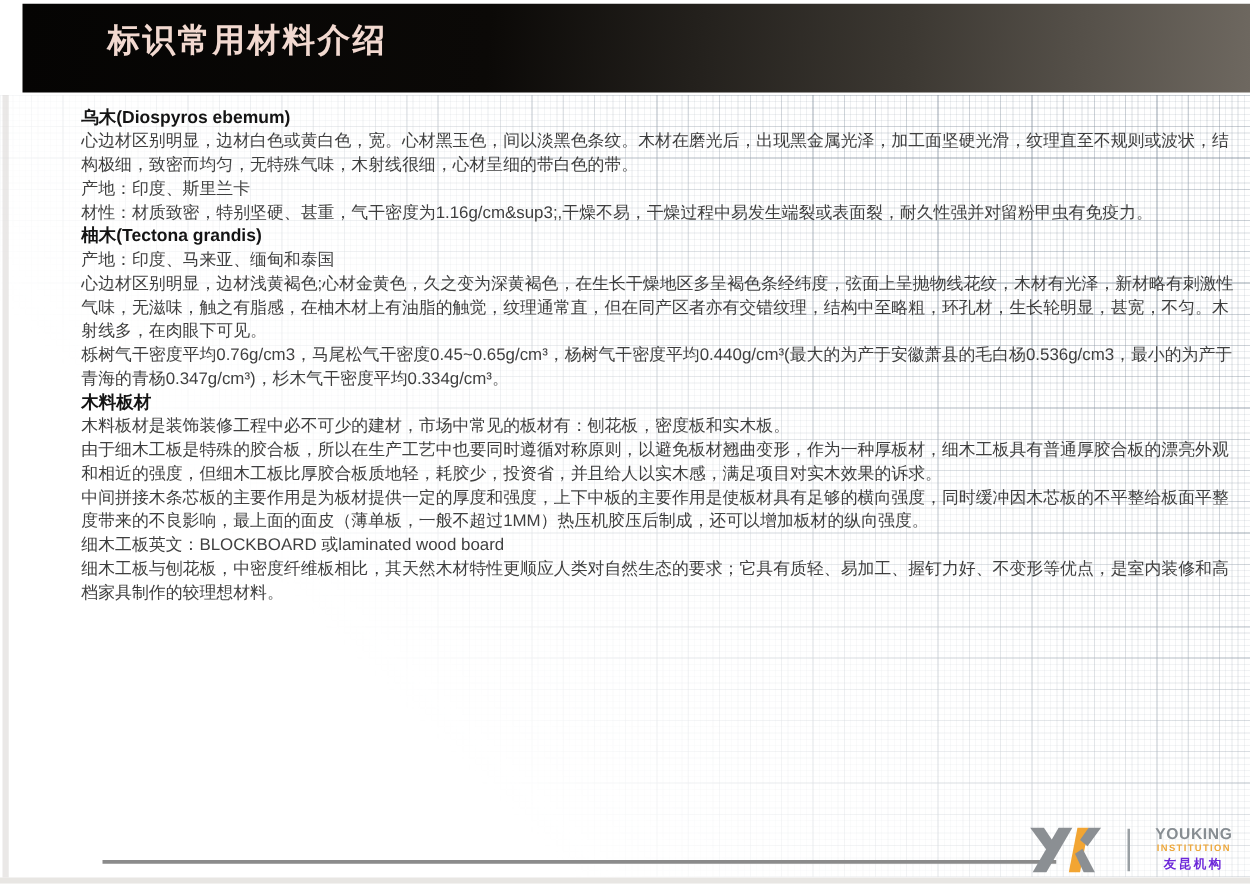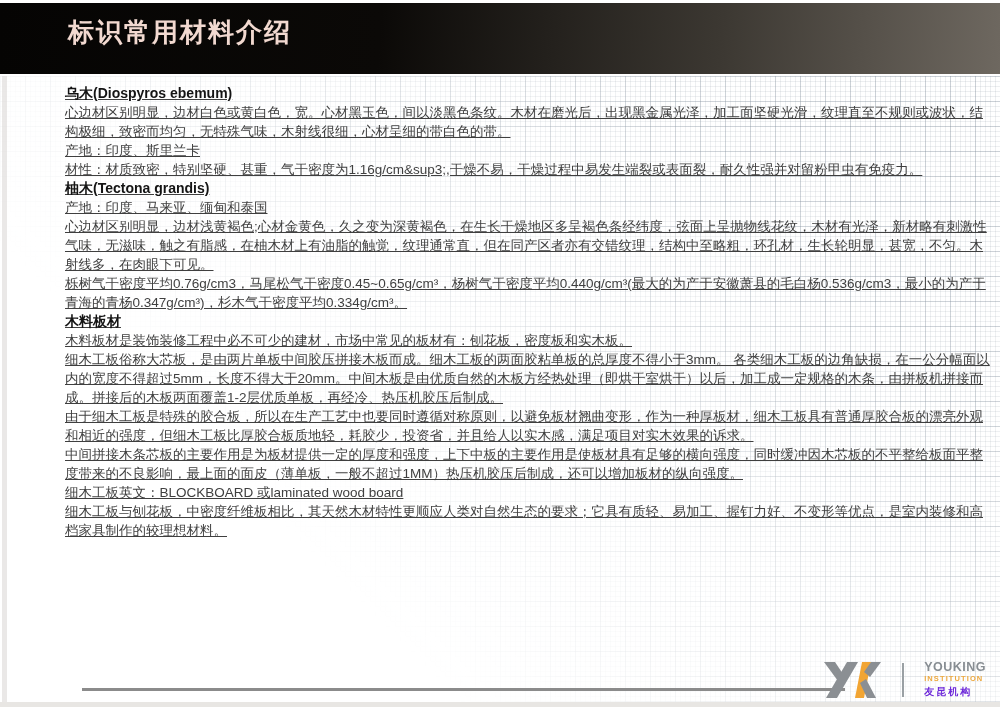--- a/index.html
+++ b/index.html
@@ -5,21 +5,21 @@
   html,body{margin:0;padding:0;}
   body{
     width:1000px;height:707px;overflow:hidden;position:relative;
     background:#ffffff;
     font-family:"Liberation Sans","DejaVu Sans",sans-serif;
   }
   .page{position:absolute;inset:0;background:#ffffff;}
 
   
   .header-bar{
-    position:absolute;left:0;right:0;top:3px;height:71px;
+    position:absolute;left:18px;right:0;top:3px;height:71px;
     background:linear-gradient(94deg,#050403 0%,#0b0907 38%,#3c3832 72%,#6e6860 100%);
   }
   .title{
     position:absolute;left:68px;top:12px;
     font-size:26px;font-weight:bold;letter-spacing:2px;
     color:#f2d9d0;
   }
   .subtitle{
     position:absolute;left:68px;top:42px;
     font-size:14px;font-weight:bold;letter-spacing:.8px;
@@ -43,35 +43,35 @@
   }
   .edge-bottom{
     position:absolute;left:0;right:0;bottom:0;height:5px;background:#e8e6e3;
   }
 
   
   .content{
     position:absolute;left:65px;top:84px;width:925px;
     font-size:13.5px;line-height:19px;color:#3f3f3f;
   }
-  .content section{margin:0;padding:0;text-decoration:underline;}
+  .content section{margin:0;padding:0;}
   .sec-h{
     margin:0;padding:0;font-size:14px;line-height:19px;
     font-weight:bold;color:#141414;
   }
   .content p{margin:0;padding:0;}
 
   
   .footer-rule{
     position:absolute;left:82px;bottom:16px;width:763px;height:3px;
     background:#8b8b8b;
   }
   .logo{
     position:absolute;right:14px;bottom:8px;
-    display:flex;align-items:center;gap:20px;
+    display:flex;align-items:center;gap:20px;text-align:center;
   }
   .logo .mark{display:block;}
   .logo-div{width:2px;height:34px;background:#9aa0a4;}
   .logo-text{display:flex;flex-direction:column;justify-content:center;}
   .lt1{font-size:12.5px;font-weight:bold;letter-spacing:.5px;color:#878d92;line-height:13px;}
   .lt2{font-size:7.5px;font-weight:bold;letter-spacing:1.1px;color:#eda83d;line-height:9px;}
   .lt3{font-size:10px;font-weight:bold;letter-spacing:2px;color:#6d28d9;line-height:15px;margin-top:1px;}
 </style>
 </head>
 <body>
@@ -97,21 +97,20 @@
     <section>
       <h2 class="sec-h">柚木(Tectona grandis)</h2>
       <p>产地：印度、马来亚、缅甸和泰国</p>
       <p>心边材区别明显，边材浅黄褐色;心材金黄色，久之变为深黄褐色，在生长干燥地区多呈褐色条经纬度，弦面上呈抛物线花纹，木材有光泽，新材略有刺激性气味，无滋味，触之有脂感，在柚木材上有油脂的触觉，纹理通常直，但在同产区者亦有交错纹理，结构中至略粗，环孔材，生长轮明显，甚宽，不匀。木射线多，在肉眼下可见。</p>
       <p>栎树气干密度平均0.76g/cm3，马尾松气干密度0.45~0.65g/cm³，杨树气干密度平均0.440g/cm³(最大的为产于安徽萧县的毛白杨0.536g/cm3，最小的为产于青海的青杨0.347g/cm³)，杉木气干密度平均0.334g/cm³。</p>
     </section>
 
     <section>
       <h2 class="sec-h">木料板材</h2>
       <p>木料板材是装饰装修工程中必不可少的建材，市场中常见的板材有：刨花板，密度板和实木板。</p>
-      <p>细木工板俗称大芯板，是由两片单板中间胶压拼接木板而成。细木工板的两面胶粘单板的总厚度不得小于3mm。 各类细木工板的边角缺损，在一公分幅面以内的宽度不得超过5mm，长度不得大于20mm。中间木板是由优质自然的木板方经热处理（即烘干室烘干）以后，加工成一定规格的木条，由拼板机拼接而成。拼接后的木板两面覆盖1-2层优质单板，再经冷、热压机胶压后制成。</p>
       <p>由于细木工板是特殊的胶合板，所以在生产工艺中也要同时遵循对称原则，以避免板材翘曲变形，作为一种厚板材，细木工板具有普通厚胶合板的漂亮外观和相近的强度，但细木工板比厚胶合板质地轻，耗胶少，投资省，并且给人以实木感，满足项目对实木效果的诉求。</p>
       <p>中间拼接木条芯板的主要作用是为板材提供一定的厚度和强度，上下中板的主要作用是使板材具有足够的横向强度，同时缓冲因木芯板的不平整给板面平整度带来的不良影响，最上面的面皮（薄单板，一般不超过1MM）热压机胶压后制成，还可以增加板材的纵向强度。</p>
       <p>细木工板英文：BLOCKBOARD 或laminated wood board</p>
       <p>细木工板与刨花板，中密度纤维板相比，其天然木材特性更顺应人类对自然生态的要求；它具有质轻、易加工、握钉力好、不变形等优点，是室内装修和高档家具制作的较理想材料。</p>
     </section>
 
   </div>
 
   <div class="footer-rule"></div>
 

